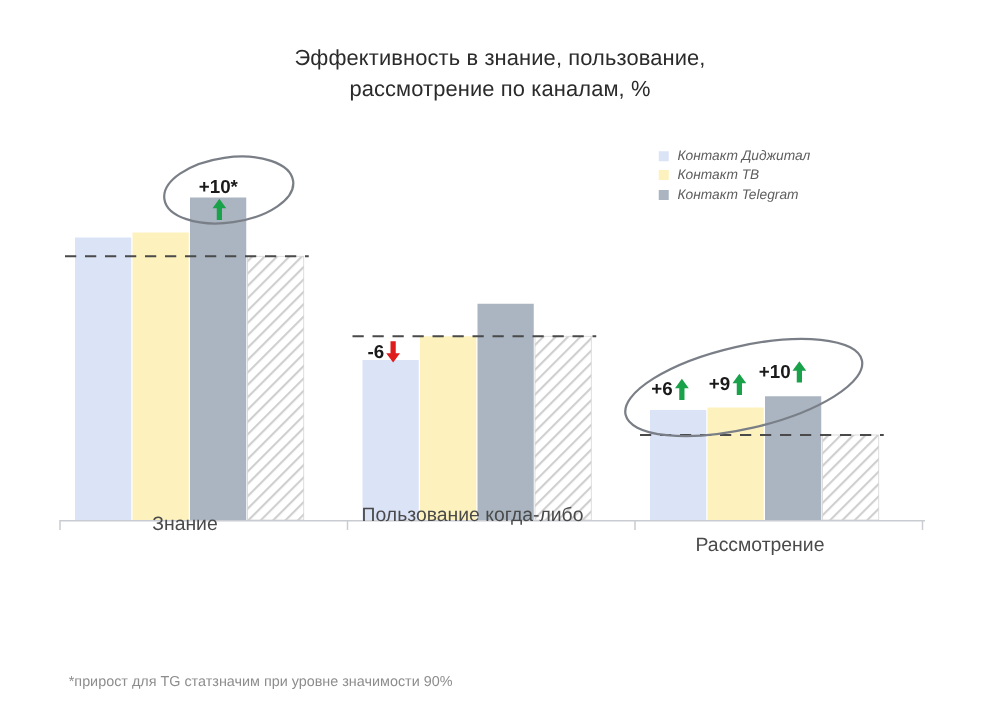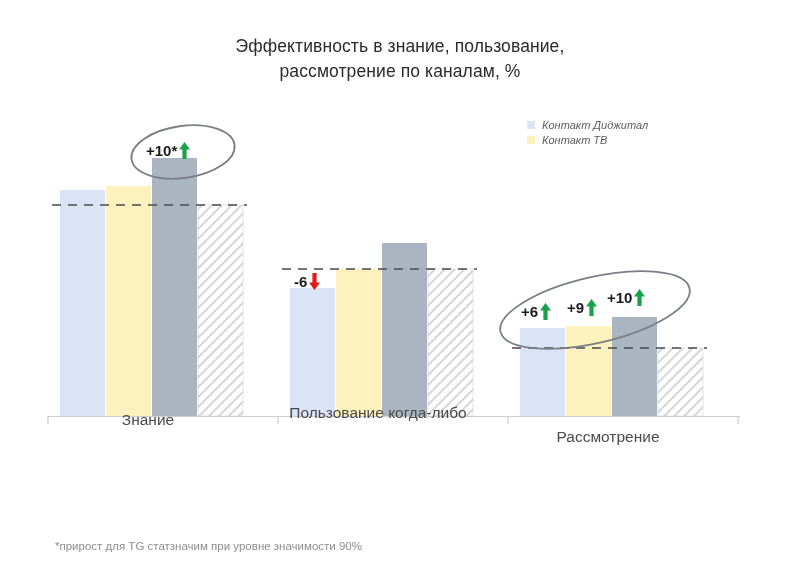--- a/index.html
+++ b/index.html
@@ -128,20 +128,24 @@
 
   <div id="legend">
     <div class="legend-row">
       <span class="legend-swatch" style="background:#dbe3f7"></span>
       <span class="legend-label">Контакт Диджитал</span>
     </div>
     <div class="legend-row">
       <span class="legend-swatch" style="background:#fdf2bd"></span>
       <span class="legend-label">Контакт  ТВ</span>
     </div>
+    <div class="legend-row">
+      <span class="legend-swatch" style="background:#aab5c1"></span>
+      <span class="legend-label">Контакт  Telegram</span>
+    </div>
   </div>
 
   <svg id="plot">
     <defs>
       <pattern id="hatch" width="7" height="7" patternTransform="rotate(45)" patternUnits="userSpaceOnUse">
         <rect width="7" height="7" fill="#ffffff"></rect>
         <line x1="0" y1="0" x2="0" y2="7" stroke="#cfcfcf" stroke-width="3.4"></line>
       </pattern>
     </defs>
 
@@ -167,21 +171,21 @@
     <ellipse cx="183" cy="152" rx="52" ry="26" fill="none" stroke="#7a7f87" stroke-width="1.8" transform="rotate(-8 183 152)"></ellipse>
     <ellipse cx="595" cy="310" rx="97" ry="33" fill="none" stroke="#7a7f87" stroke-width="1.8" transform="rotate(-13 595 310)"></ellipse>
 
     <line class="axis-base" x1="48" y1="416.5" x2="740" y2="416.5" stroke="#c9ccd1" stroke-width="1.2"></line>
     <line x1="48" y1="416" x2="48" y2="424" stroke="#c9ccd1" stroke-width="1.2"></line>
     <line x1="278" y1="416" x2="278" y2="424" stroke="#c9ccd1" stroke-width="1.2"></line>
     <line x1="508" y1="416" x2="508" y2="424" stroke="#c9ccd1" stroke-width="1.2"></line>
     <line x1="738" y1="416" x2="738" y2="424" stroke="#c9ccd1" stroke-width="1.2"></line>
   </svg>
 
-  <div class="annot" style="left:146px; top:141px;">
+  <div class="annot" style="left:159px; top:141px;flex-direction:column;">
     <span class="num">+10*</span>
     <span>
       <svg width="13" height="19" viewBox="0 0 13 19">
         <path d="M6.5 1 L12 8.5 L8.6 8.5 L8.6 18 L4.4 18 L4.4 8.5 L1 8.5 Z" fill="#1aa24a"></path>
       </svg>
     </span>
   </div>
 
   <div class="annot" style="left:294px; top:272px;">
     <span class="num">-6</span>

